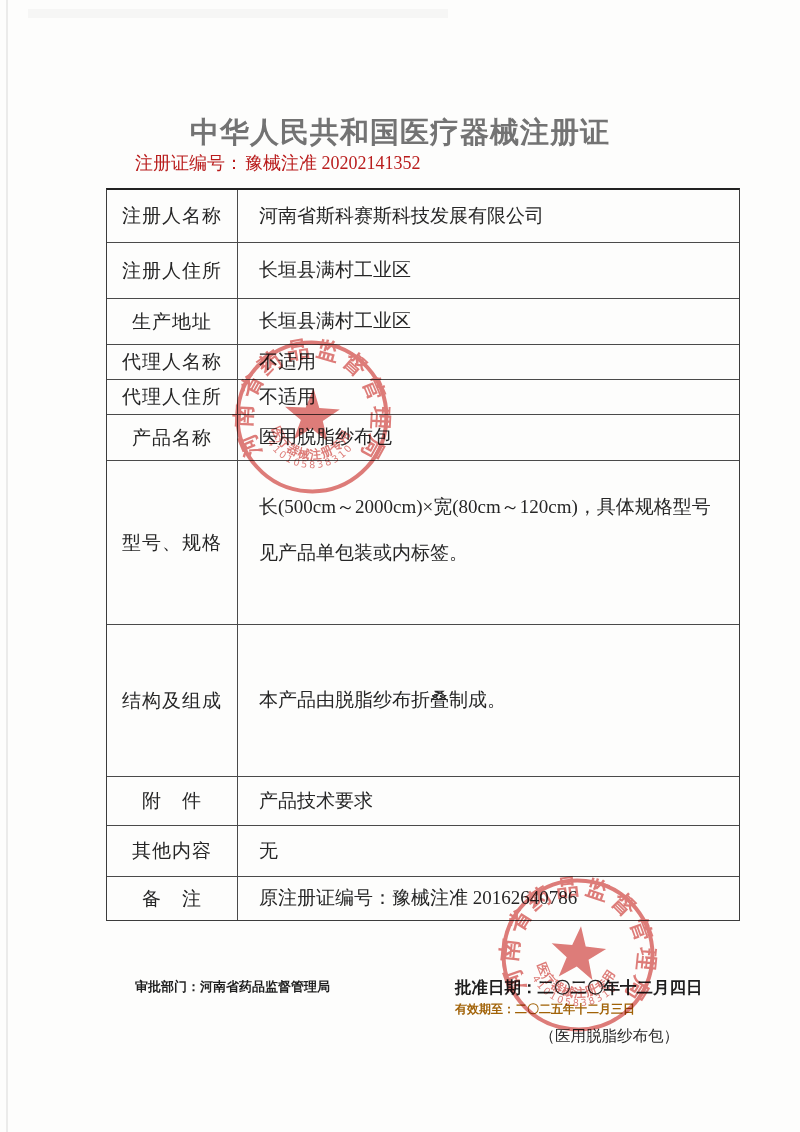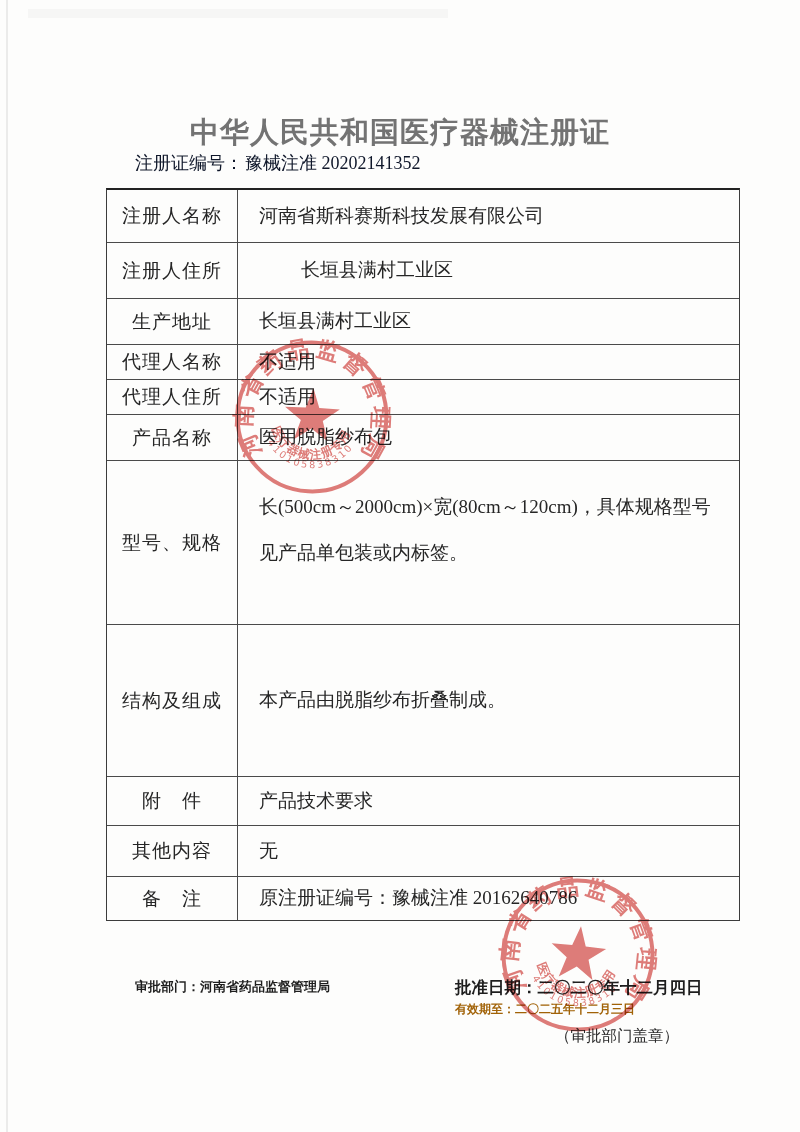--- a/index.html
+++ b/index.html
@@ -6,37 +6,37 @@
   .page{
     position:relative;width:800px;height:1132px;background:#fdfdfc;overflow:hidden;
     font-family:"Liberation Serif","DejaVu Serif",serif;color:#2a2a2a;
   }
   .scan-edge{position:absolute;left:6px;top:0;bottom:0;width:2px;background:#e3e3e3;opacity:.7;}
   .scan-smudge{position:absolute;left:28px;top:9px;width:420px;height:9px;background:#f6f6f5;}
   .doc-title{
     position:absolute;top:94px;left:0;width:100%;text-align:center;
     font-size:29px;font-weight:900;letter-spacing:1px;color:#737373;
   }
-  .regno-line{position:absolute;left:135px;top:151px;font-size:18px;color:#0f172a;font-family:Liberation Serif, serif;}
+  .regno-line{position:absolute;left:135px;top:151px;font-size:18px;color:#b91c1c;font-family:Liberation Serif, serif;}
   .regno-line .val{margin-left:2px;}
 
   .doc-table{
     position:absolute;left:106px;top:188px;width:632px;
     border:1.5px solid #3c3c3c;border-top:2.5px solid #222;
     display:flex;flex-direction:column;background:transparent;
   }
   .row{display:flex;border-bottom:1px solid #4a4a4a;}
   .row:last-child{border-bottom:none;}
   .cell{box-sizing:border-box;display:flex;align-items:center;font-size:19px;color:#262626;}
   .cell.label{
     width:131px;flex:0 0 131px;justify-content:center;text-align:center;
     border-right:1px solid #4a4a4a;letter-spacing:1px;
   }
   .cell.value{flex:1;padding-left:21px;padding-right:14px;white-space:pre-line;line-height:1.5;}
-  .r1{height:52px;} .r2{height:55px;gap:42px;} .r3{height:45px;}
+  .r1{height:52px;} .r2{height:55px;} .r3{height:45px;}
   .r4{height:34px;} .r5{height:34px;} .r6{height:45px;}
   .r7{height:163px;} .r8{height:151px;} .r9{height:65px;}
   .r10{height:48px;} .r11{height:50px;} .r12{height:43px;}
   .r7 .cell.value{align-items:flex-start;padding-top:23px;line-height:46px;}
 
   .footer-dept{position:absolute;left:135px;top:978px;font-size:13px;font-weight:600;color:#1e1e1e;}
   .footer-approve{position:absolute;left:455px;top:977px;font-size:16.5px;font-weight:600;color:#1e1e1e;}
   .footer-valid{position:absolute;left:455px;top:1001px;font-size:12px;font-weight:600;color:#a16207;}
   .footer-sealnote{position:absolute;left:455px;top:1026px;width:224px;text-align:right;font-size:15.5px;color:#2a2a2a;}
 
@@ -115,21 +115,21 @@
 
   <div class="footer-dept">
     <span>审批部门：</span><span>河南省药品监督管理局</span>
   </div>
   <div class="footer-approve">
     <span>批准日期：</span><span>二〇二〇年十二月四日</span>
   </div>
   <div class="footer-valid">
     <span>有效期至：</span><span>二〇二五年十二月三日</span>
   </div>
-  <div class="footer-sealnote">（审批部门盖章）</div>
+  <div class="footer-sealnote">（医用脱脂纱布包）</div>
 
   <div class="stamp stamp-1">
     <svg viewBox="0 0 200 200">
       <g transform="rotate(3 100 100)">
         <defs>
           <path id="arc-t1" d="M 46.3 153.7 A 76 76 0 1 1 153.7 153.7" fill="none"></path>
           <path id="arc-b1" d="M 51.1 117.8 A 52 52 0 0 0 148.9 117.8" fill="none"></path>
           <path id="arc-c1" d="M 44.6 132 A 64 64 0 0 0 155.4 132" fill="none"></path>
         </defs>
         <circle cx="100" cy="100" r="93" fill="none" stroke-width="5" stroke="#d8605c"></circle>

